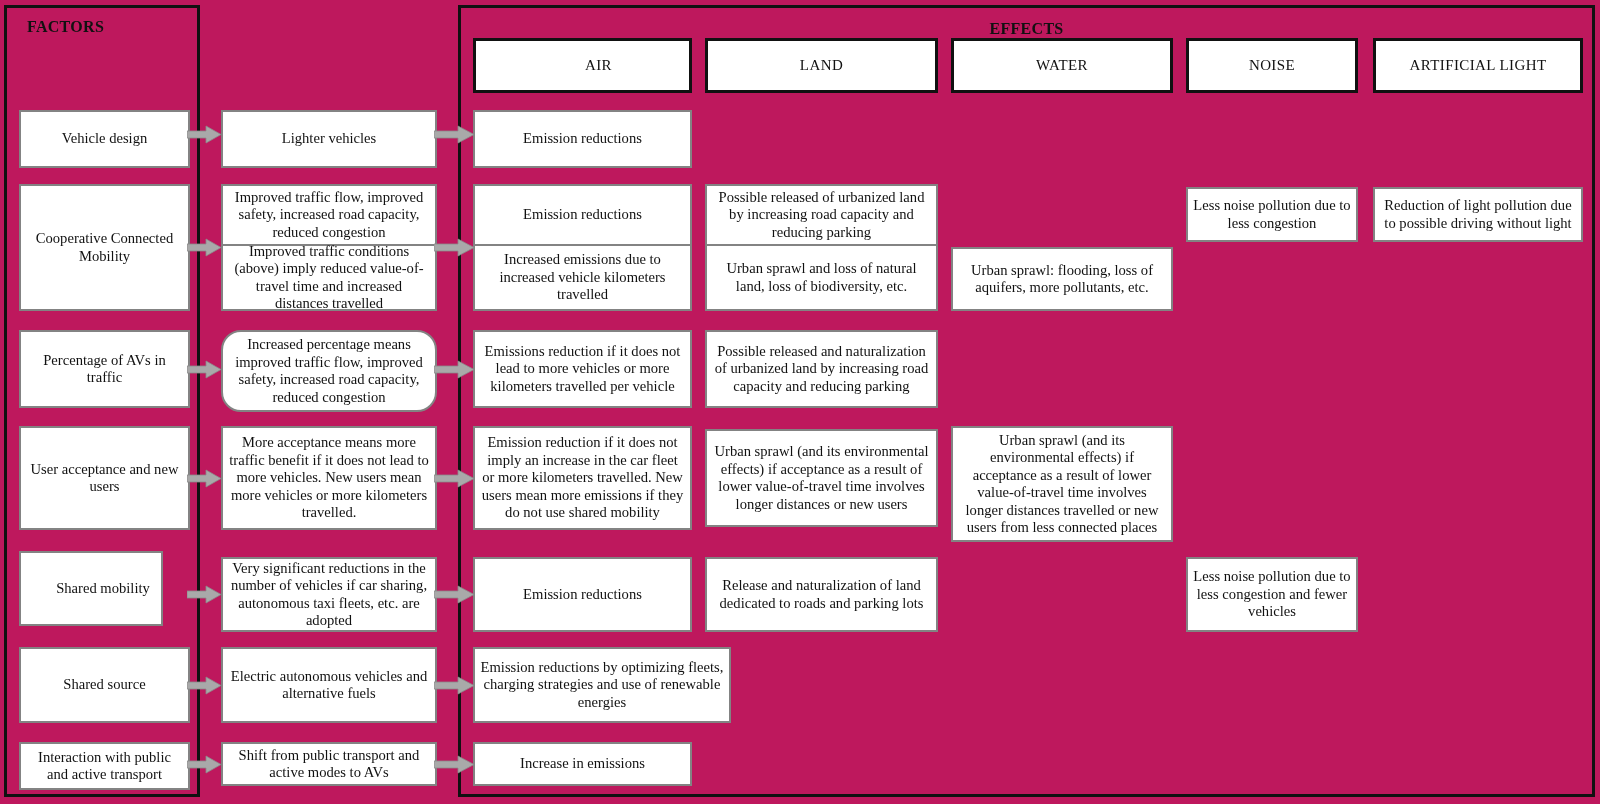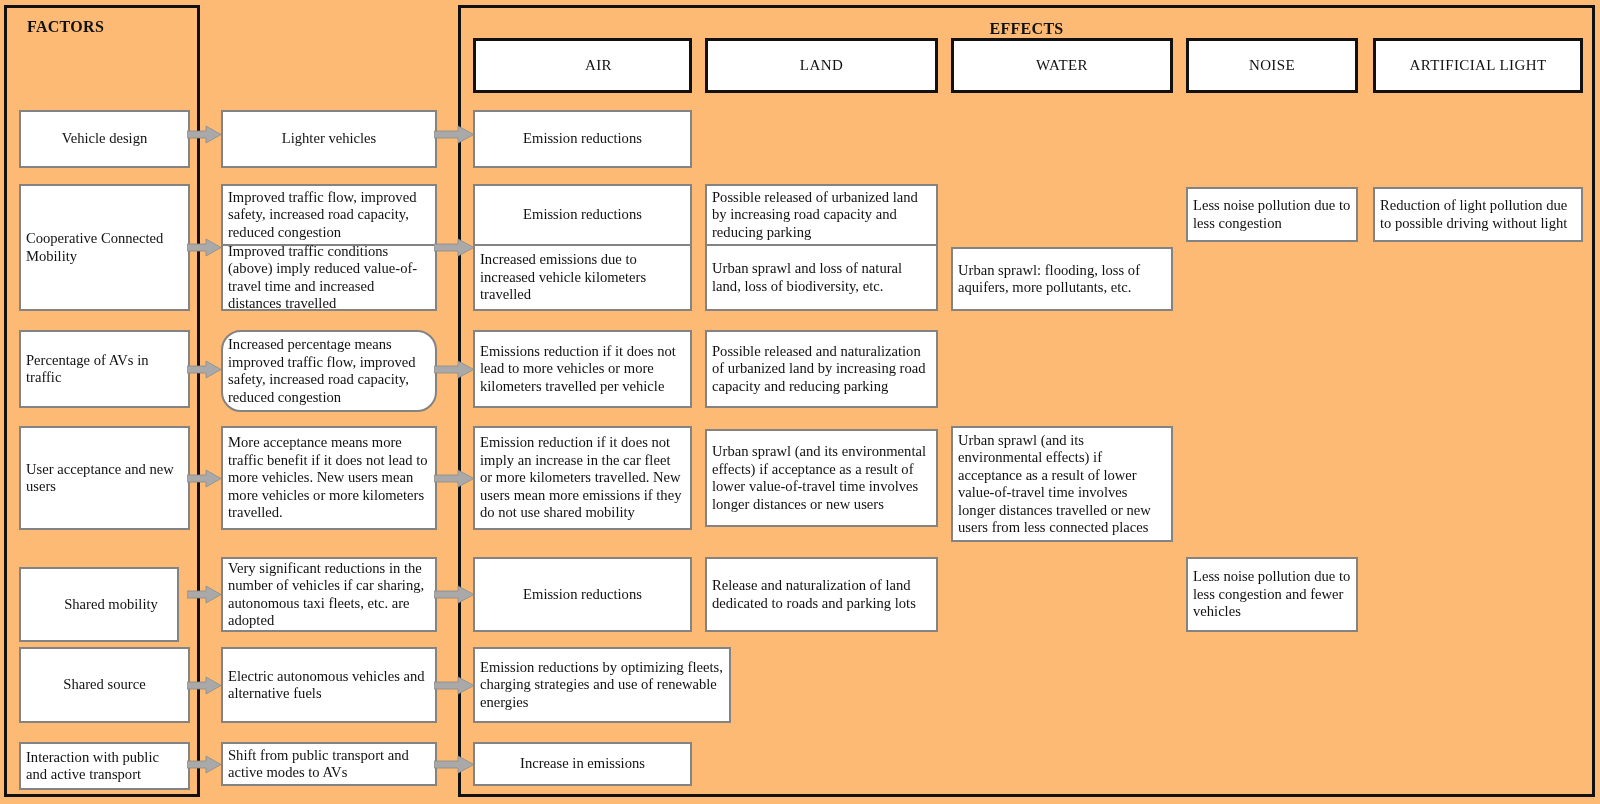--- a/index.html
+++ b/index.html
@@ -1,20 +1,20 @@
 <!DOCTYPE html>
 <html><head>
 <meta charset="utf-8">
 <style>
   html, body { margin: 0; padding: 0; background: #ffffff; }
   .canvas {
     position: relative;
     width: 1600px;
     height: 804px;
-    background: #fdba74;
+    background: #be185d;
     font-family: "Liberation Serif", "DejaVu Serif", serif;
     color: #111111;
   }
   .canvas * { box-sizing: border-box; }
 
   .panel {
     position: absolute;
     border: 3px solid #111111;
     background: transparent;
   }
@@ -42,20 +42,21 @@
     text-align: center;
   }
 
   .box {
     position: absolute;
     border: 2px solid #838383;
     background: #ffffff;
     display: flex;
     align-items: center;
     justify-content: center;
+    text-align: center;
     font-size: 14.6px;
     line-height: 1.2;
     padding: 2px 5px;
   }
 
   .arrow {
     position: absolute;
     z-index: 5;
   }
   .arrow svg { display: block; }
@@ -98,21 +99,21 @@
   <div class="box" style="left:221px; top:330px; width:216px; height:82px;border-radius:20px;">Increased percentage means improved traffic flow, improved safety, increased road capacity, reduced congestion</div>
   <div class="box" style="left:473px; top:330px; width:219px; height:78px;">Emissions reduction if it does not lead to more vehicles or more kilometers travelled per vehicle</div>
   <div class="box" style="left:705px; top:330px; width:233px; height:78px;">Possible released and naturalization of urbanized land by increasing road capacity and reducing parking</div>
 
   <div class="box" style="left:19px; top:426px; width:171px; height:104px;">User acceptance and new users</div>
   <div class="box" style="left:221px; top:426px; width:216px; height:104px;">More acceptance means more traffic benefit if it does not lead to more vehicles. New users mean more vehicles or more kilometers travelled.</div>
   <div class="box" style="left:473px; top:426px; width:219px; height:104px;">Emission reduction if it does not imply an increase in the car fleet or more kilometers travelled. New users mean more emissions if they do not use shared mobility</div>
   <div class="box" style="left:705px; top:429px; width:233px; height:98px;">Urban sprawl (and its environmental effects) if acceptance as a result of lower value-of-travel time involves longer distances or new users</div>
   <div class="box" style="left:951px; top:426px; width:222px; height:116px;">Urban sprawl (and its environmental effects) if acceptance as a result of lower value-of-travel time involves longer distances travelled or new users from less connected places</div>
 
-  <div class="box" style="left:19px; top:567px; width:160px; height:75px;padding-left:29px;">Shared mobility</div>
+  <div class="box" style="left:19px; top:551px; width:144px; height:75px;padding-left:29px;">Shared mobility</div>
   <div class="box" style="left:221px; top:557px; width:216px; height:75px;">Very significant reductions in the number of vehicles if car sharing, autonomous taxi fleets, etc. are adopted</div>
   <div class="box" style="left:473px; top:557px; width:219px; height:75px;">Emission reductions</div>
   <div class="box" style="left:705px; top:557px; width:233px; height:75px;">Release and naturalization of land dedicated to roads and parking lots</div>
   <div class="box" style="left:1186px; top:557px; width:172px; height:75px;">Less noise pollution due to less congestion and fewer vehicles</div>
 
   <div class="box" style="left:19px; top:647px; width:171px; height:76px;">Shared source</div>
   <div class="box" style="left:221px; top:647px; width:216px; height:76px;">Electric autonomous vehicles and alternative fuels</div>
   <div class="box" style="left:473px; top:647px; width:258px; height:76px;">Emission reductions by optimizing fleets, charging strategies and use of renewable energies</div>
 
   <div class="box" style="left:19px; top:742px; width:171px; height:48px;">Interaction with public and active transport</div>

